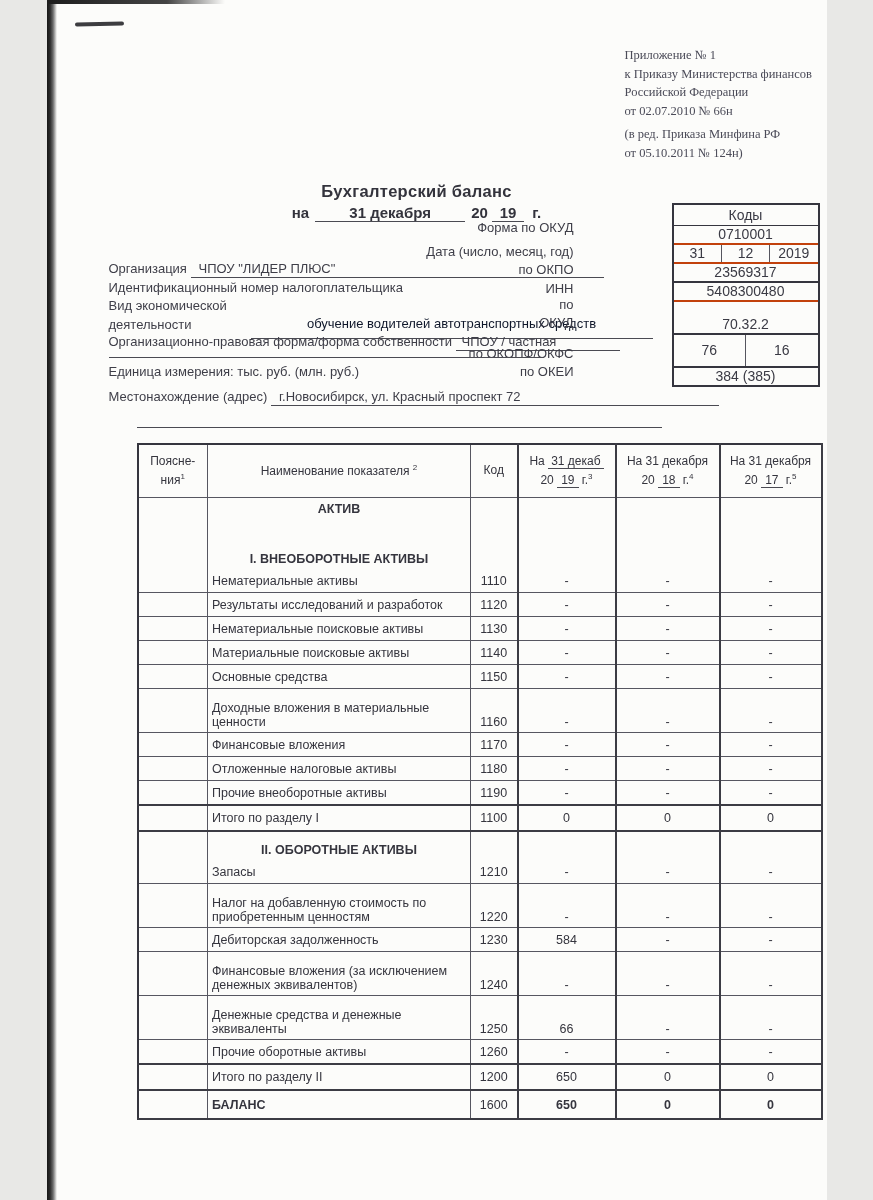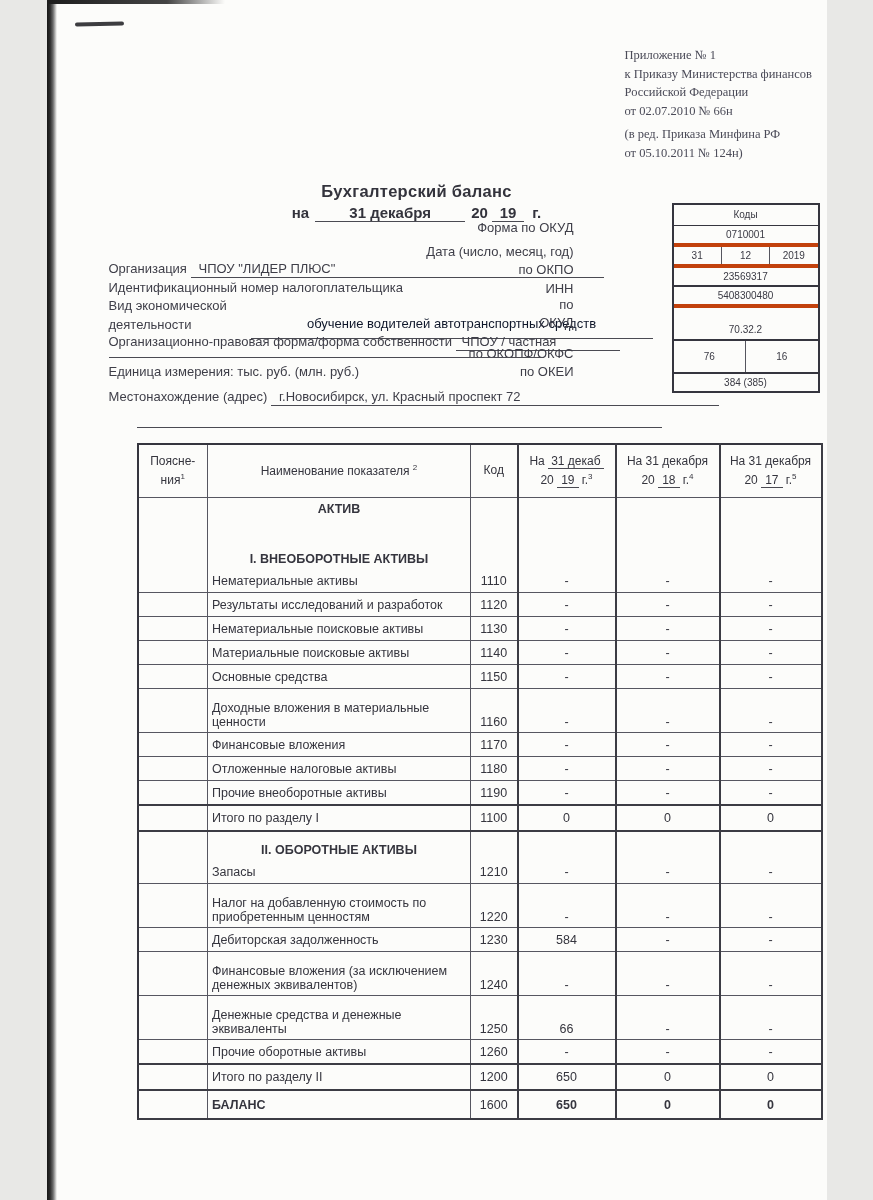--- a/index.html
+++ b/index.html
@@ -51,22 +51,22 @@
   .f-okei{top:364px;}
   .f-addr{top:389px;left:62px;}
   .f-line2{position:absolute;top:413px;left:90px;width:525px;height:14px;border-bottom:1.5px solid #4a4a52;}
   .uv{display:inline-block;border-bottom:1px solid #4a4a52;padding:0 0 1px 8px;}
   .org-val{width:405px;}
   .legal-val{width:158px;padding-left:6px;}
   .addr-val{width:440px;}
 
   
   .codes{position:absolute;left:625px;top:203px;width:144px;
-    border:2px solid #35353e;font-size:10px;text-align:center;color:#3a3a44;background:#fcfcfa;}
-  .c-row{height:17px;line-height:17px;border-top:4px solid #c2410c;}
+    border:2px solid #35353e;font-size:14px;text-align:center;color:#3a3a44;background:#fcfcfa;}
+  .c-row{height:17px;line-height:17px;border-top:2px solid #c2410c;}
   .c-head{height:20px;line-height:20px;border-top:none;border-bottom:1px solid #35353e;}
   .c-okud{border-top:none;}
   .c-thick{border-top:2px solid #35353e;}
   .c-date{display:flex;}
   .c-date span{flex:1;border-right:1px solid #55555e;}
   .c-date span:last-child{border-right:none;}
   .c-tall{height:31px;line-height:44px;}
   .c-two{display:flex;height:31px;line-height:31px;}
   .c-two span{flex:1;}
   .c-two span:first-child{border-right:1px solid #55555e;}

